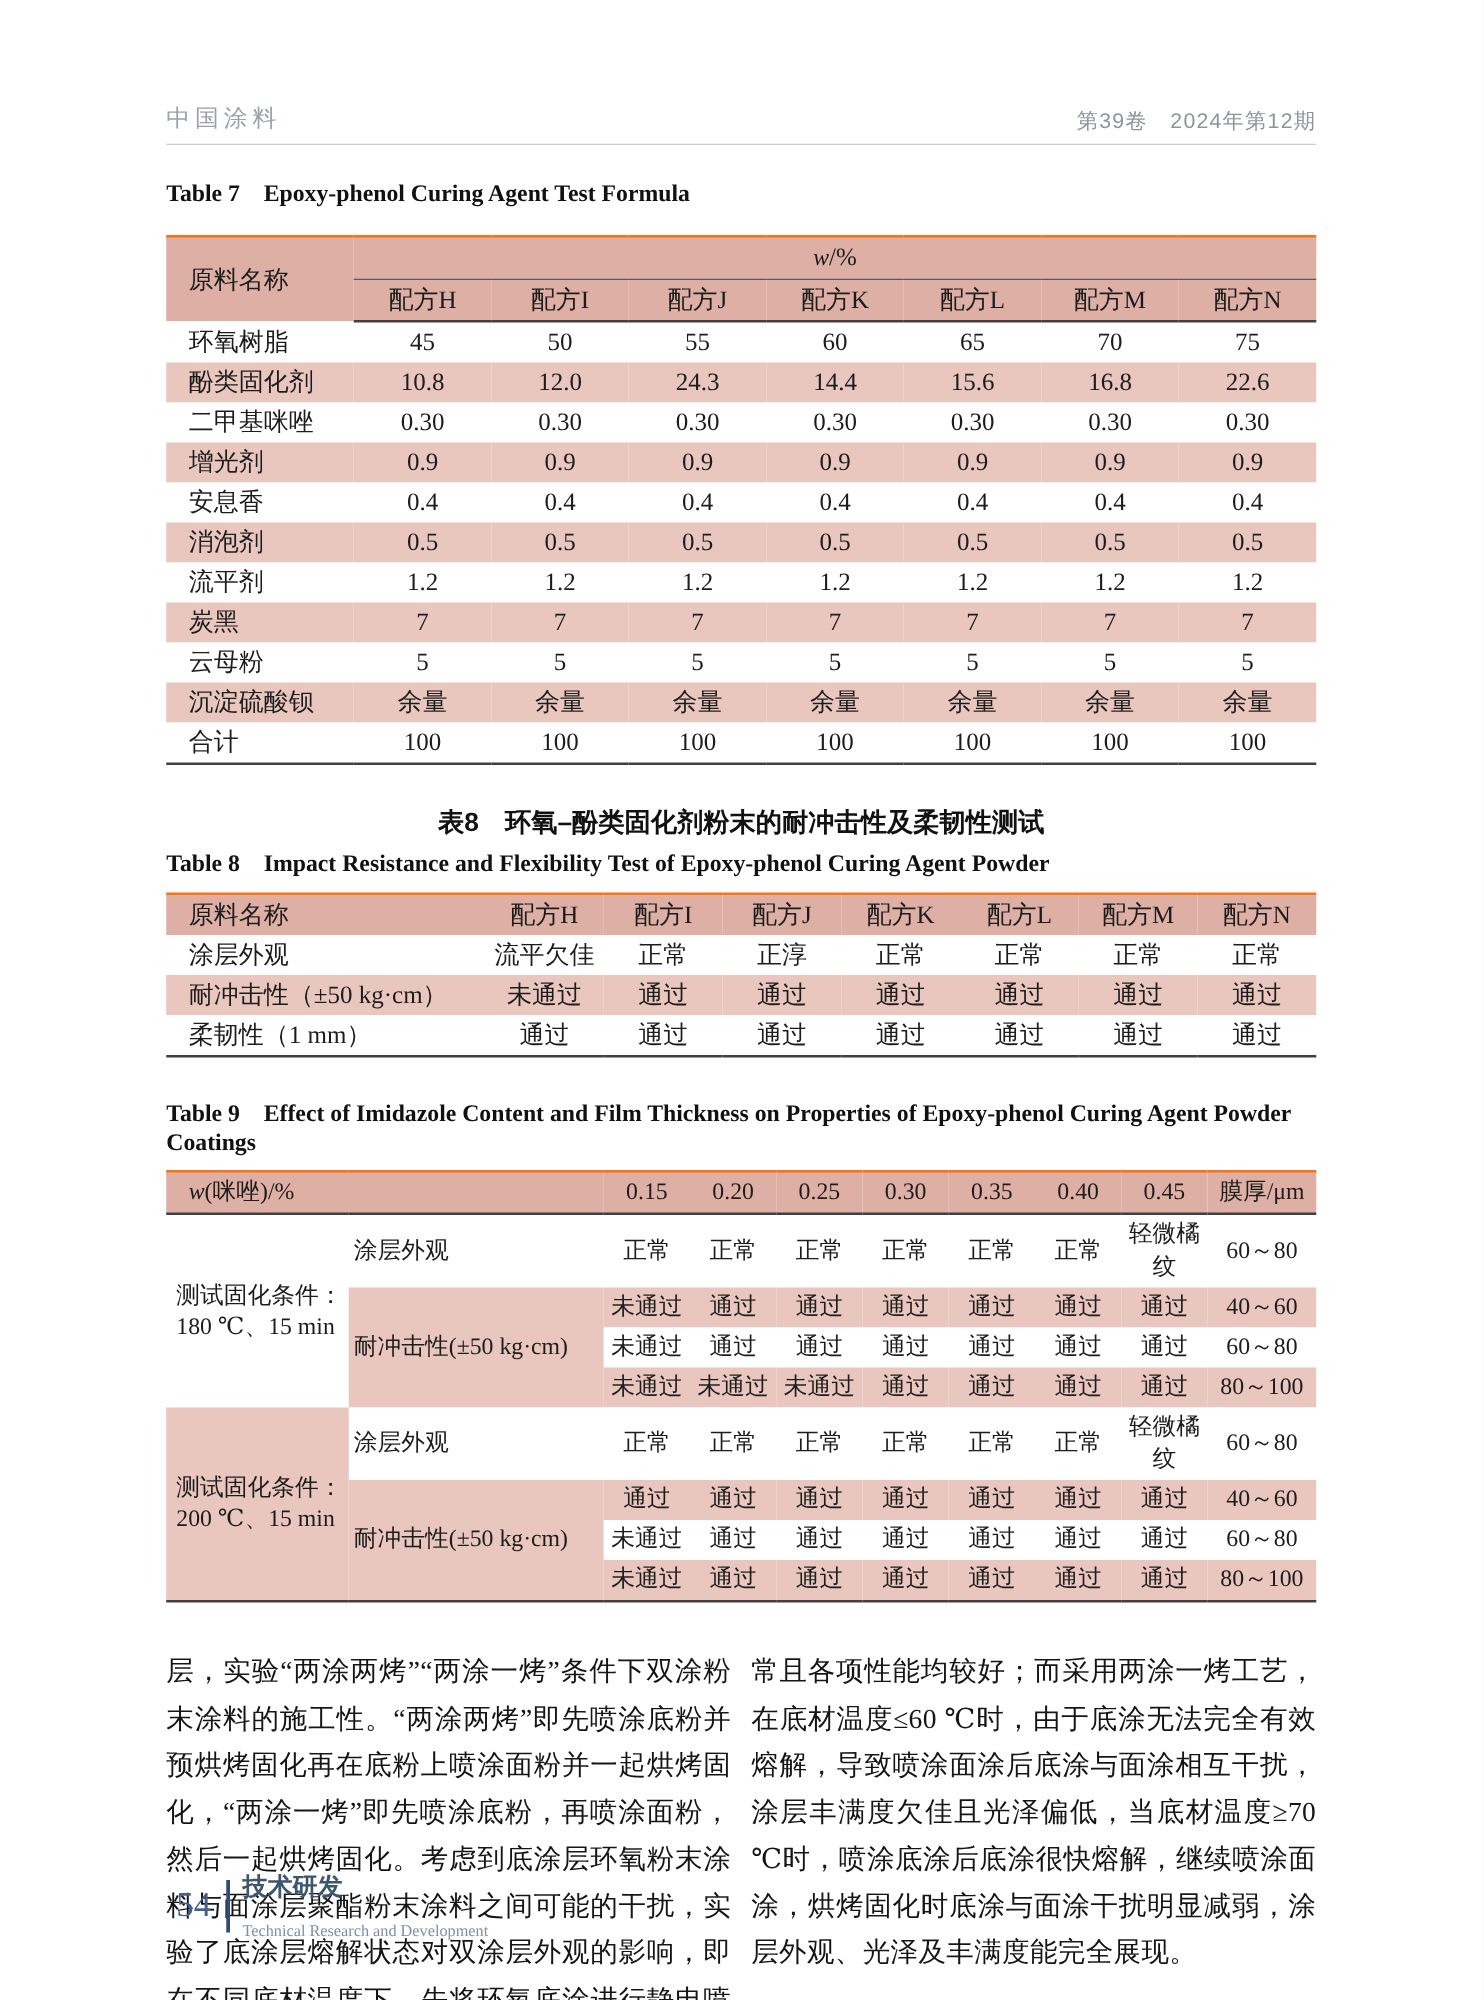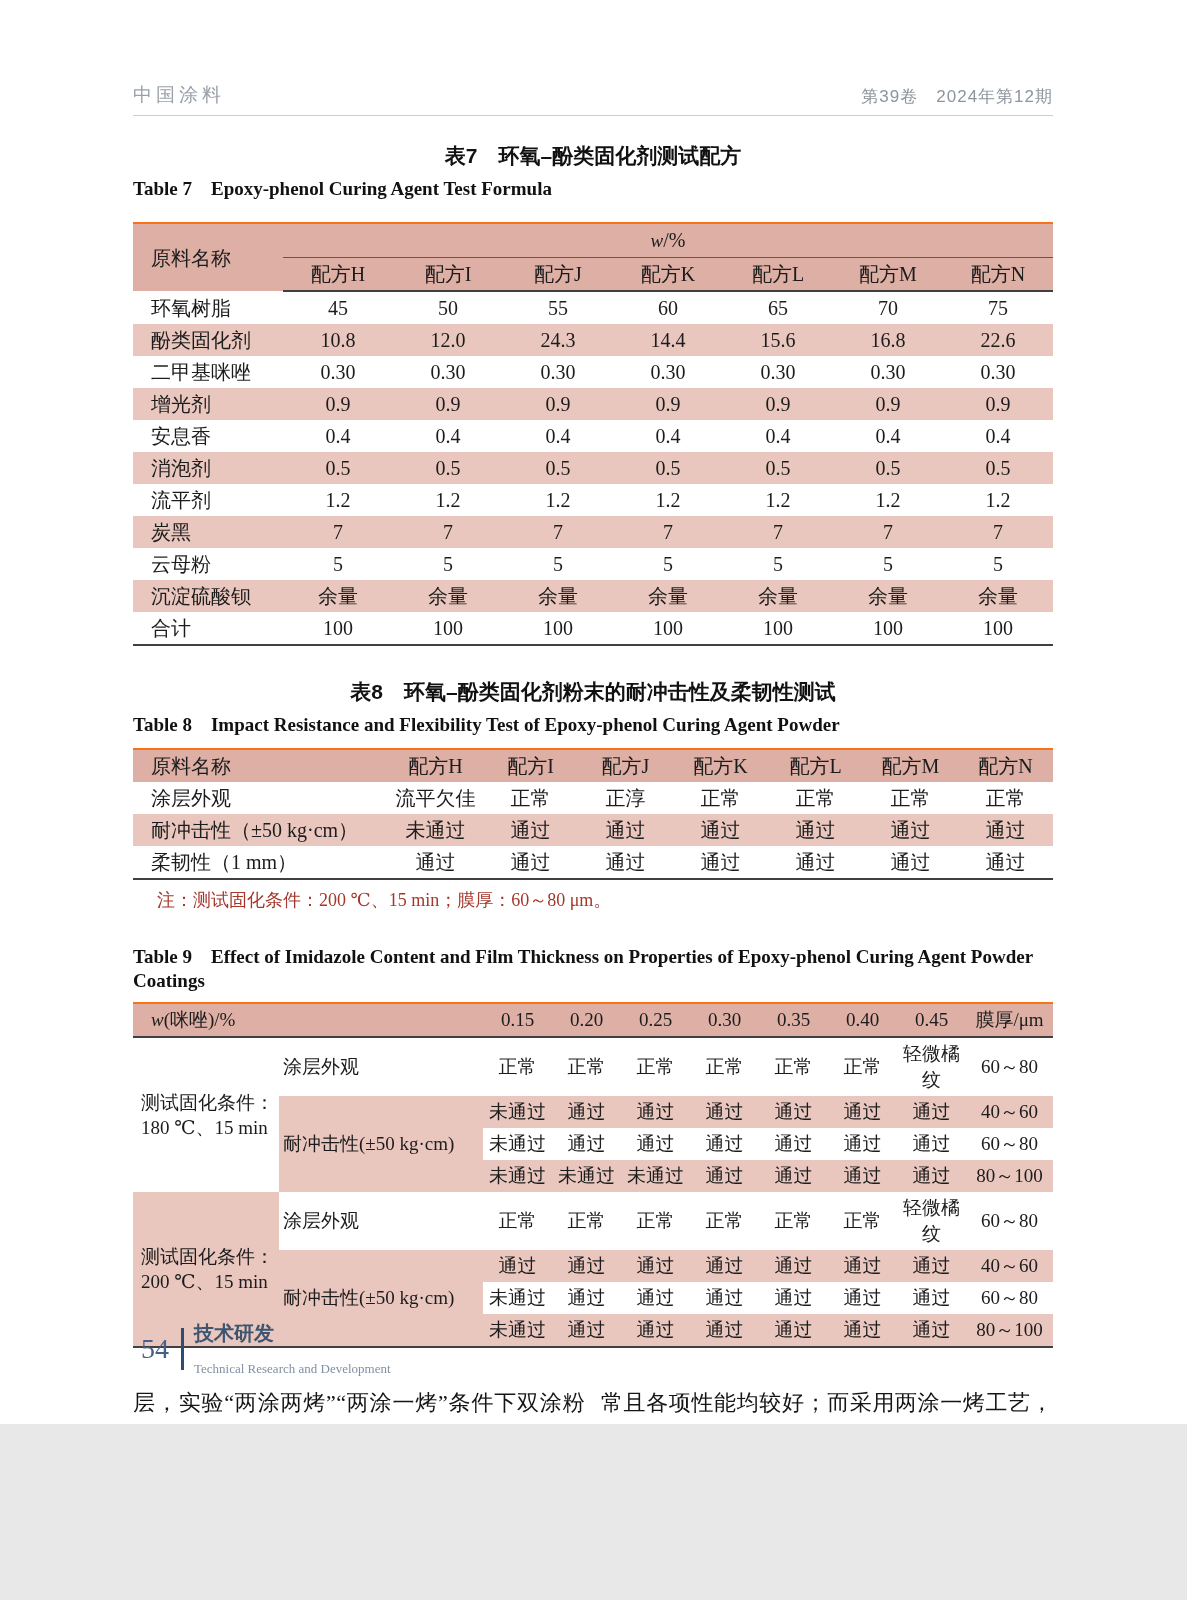--- a/index.html
+++ b/index.html
@@ -1,17 +1,17 @@
 <!DOCTYPE html>
 <html><head>
 <meta charset="utf-8">
 <style>
   * { margin:0; padding:0; box-sizing:border-box; }
   body { background:#e8e8e8; font-family:"Liberation Serif","DejaVu Serif",serif; }
-  .page { position:relative; width:1187px; height:1424px; margin:0 auto; background:#ffffff; overflow:hidden; }
+  .page { position:relative; width:1187px; height:1600px; margin:0 auto; background:#ffffff; overflow:hidden; }
   .content { position:absolute; left:133px; width:920px; top:0; }
 
   
   .runhead { display:flex; justify-content:space-between; align-items:flex-end;
              margin-top:82px; padding-bottom:7px; border-bottom:1px solid #c9ced4; }
   .journal { font-size:19px; color:#9aa1a8; letter-spacing:4px; font-family:"Liberation Sans",sans-serif; }
   .issue   { font-size:17px; color:#8d949c; letter-spacing:1px; font-family:"Liberation Sans",sans-serif; }
 
   
   .tbl-title-cn { text-align:center; font-family:"Liberation Sans","DejaVu Sans",sans-serif;
@@ -61,21 +61,20 @@
 
 <div class="page">
   <div class="content">
 
     <div class="runhead">
       <span class="journal">中国涂料</span>
       <span class="issue">第39卷　2024年第12期</span>
     </div>
 
     <div class="sec-gap-1">
-      <div class="tbl-title-cn">表7　环氧–酚类固化剂测试配方</div>
       <div class="tbl-title-en">Table 7　Epoxy-phenol Curing Agent Test Formula</div>
       <table id="t7">
         <colgroup>
             <col style="width:150px">
             <col span="7" style="width:110px">
           </colgroup>
         <tbody>
           <tr class="hdr">
             <td class="lbl" rowspan="2">原料名称</td>
             <td class="wcell" colspan="7"><span class="wital">w</span><span>/%</span></td>
@@ -251,21 +250,20 @@
               <td>通过</td>
               <td>通过</td>
               <td>通过</td>
               <td>通过</td>
               <td>通过</td>
               <td>通过</td>
               <td>通过</td>
             </tr>
           </tbody>
       </table>
-      <div class="tbl-note">注：测试固化条件：200 ℃、15 min；膜厚：60～80 μm。</div>
     </div>
 
     <div class="sec-gap-2">
       <div class="tbl-title-en">Table 9　Effect of Imidazole Content and Film Thickness on Properties of Epoxy-phenol Curing Agent Powder Coatings</div>
       <table id="t9">
         <colgroup>
           <col style="width:146px">
             <col style="width:204px">
           <col span="7" style="width:69px">
             <col style="width:87px">

